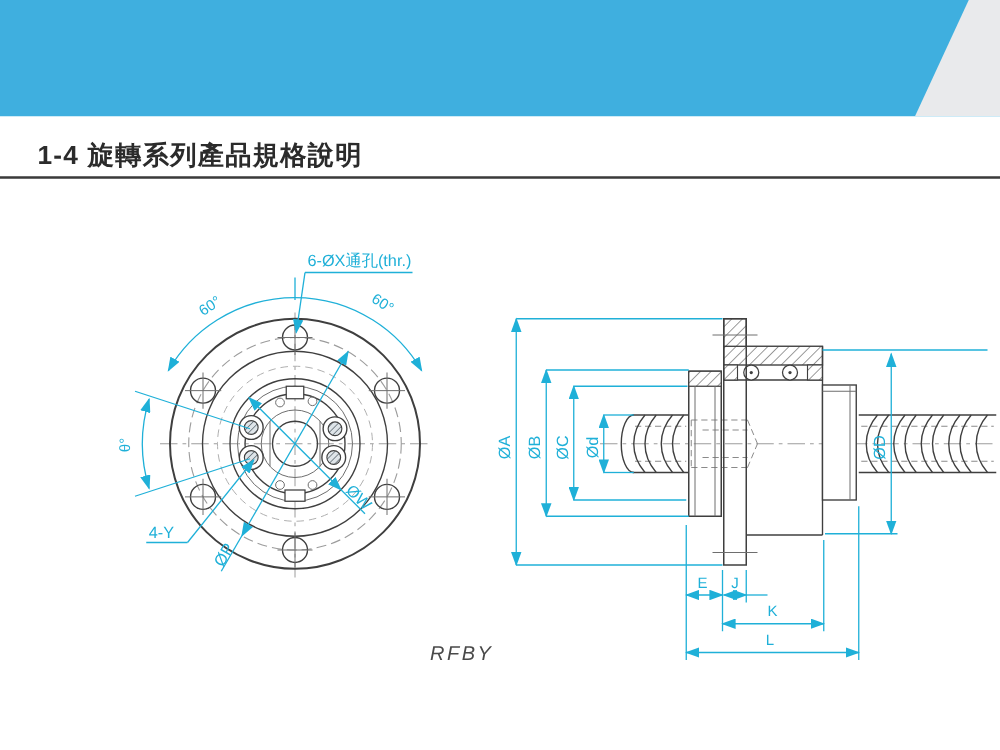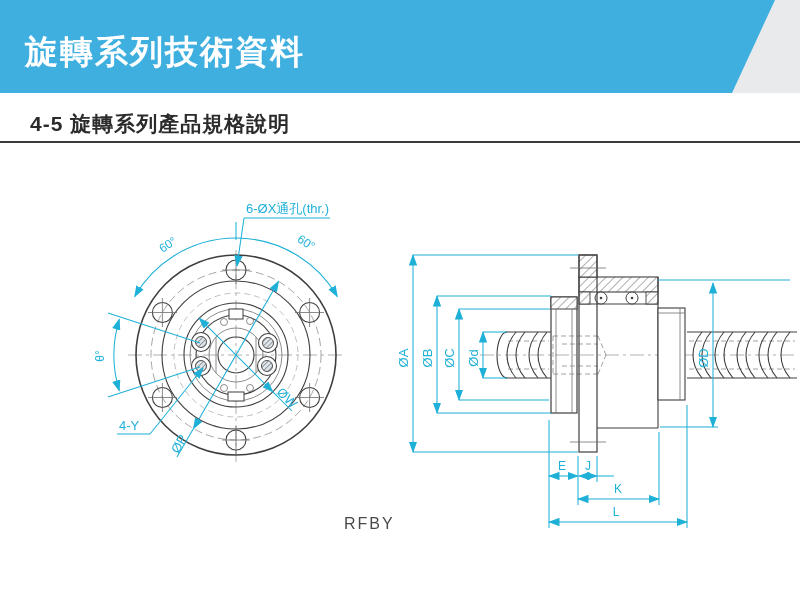--- a/index.html
+++ b/index.html
@@ -9,41 +9,40 @@
   .banner-cut{position:absolute;left:0;top:0;width:800px;height:93px;background:#e9eaec;
         clip-path:polygon(775px 0,800px 0,800px 93px,732px 93px);}
   .banner-title{position:absolute;left:25px;top:30px;color:#ffffff;font-size:33px;
         font-weight:bold;letter-spacing:2px;white-space:nowrap;}
   .section-heading{position:absolute;left:30px;top:110px;font-size:21px;font-weight:bold;
         color:#2b2b2b;letter-spacing:1px;white-space:nowrap;}
   .rule{position:absolute;left:0;top:141px;width:800px;height:2px;background:#3a3a3a;}
   .table-caption{position:absolute;left:18px;top:164px;font-size:15px;color:#3f3f3f;
         letter-spacing:1px;white-space:nowrap;}
   .fig-caption{position:absolute;left:344px;top:515px;font-size:16px;color:#4a4a4a;
-        letter-spacing:2px;}
+        letter-spacing:2px;font-style:italic;}
   svg.drawing{position:absolute;left:0;top:0;}
   .ln{stroke:#3f3f3f;fill:none;stroke-width:1.1;}
   .ln2{stroke:#3f3f3f;fill:none;stroke-width:1.6;}
   .lnt{stroke:#6e6e6e;fill:none;stroke-width:0.8;}
   .cl{stroke:#9c9c9c;fill:none;stroke-width:0.8;stroke-dasharray:14 4 3 4;}
   .hid{stroke:#8a8a8a;fill:none;stroke-width:0.8;stroke-dasharray:5 3;}
   .cy{stroke:#1fb0d8;fill:none;stroke-width:1.05;}
   .cyt{fill:#1fb0d8;font-size:13px;font-family:"Liberation Sans","DejaVu Sans",sans-serif;}
   .cyts{fill:#1fb0d8;font-size:12px;font-family:"Liberation Sans","DejaVu Sans",sans-serif;}
 </style>
 </head>
 <body>
 
 <div class="page">
 
   <div class="banner"></div>
   <div class="banner-cut"></div>
-  <div class="banner-title">旋轉系列技術資料</div>
-
-  <div class="section-heading">4-5 旋轉系列產品規格說明</div>
+
+  <div class="section-heading">1-4 旋轉系列產品規格說明</div>
   <div class="rule"></div>
 
   <svg class="drawing" width="800" height="600" viewBox="0 0 800 600">
     <defs>
       <pattern id="hatch" patternUnits="userSpaceOnUse" width="6" height="6" patternTransform="rotate(45)">
         <rect width="6" height="6" fill="#ffffff"></rect>
         <line x1="0" y1="0" x2="0" y2="6" stroke="#5f5f5f" stroke-width="1"></line>
       </pattern>
       <pattern id="hatchd" patternUnits="userSpaceOnUse" width="3.5" height="3.5" patternTransform="rotate(45)">
         <rect width="3.5" height="3.5" fill="#dfe5e9"></rect>

